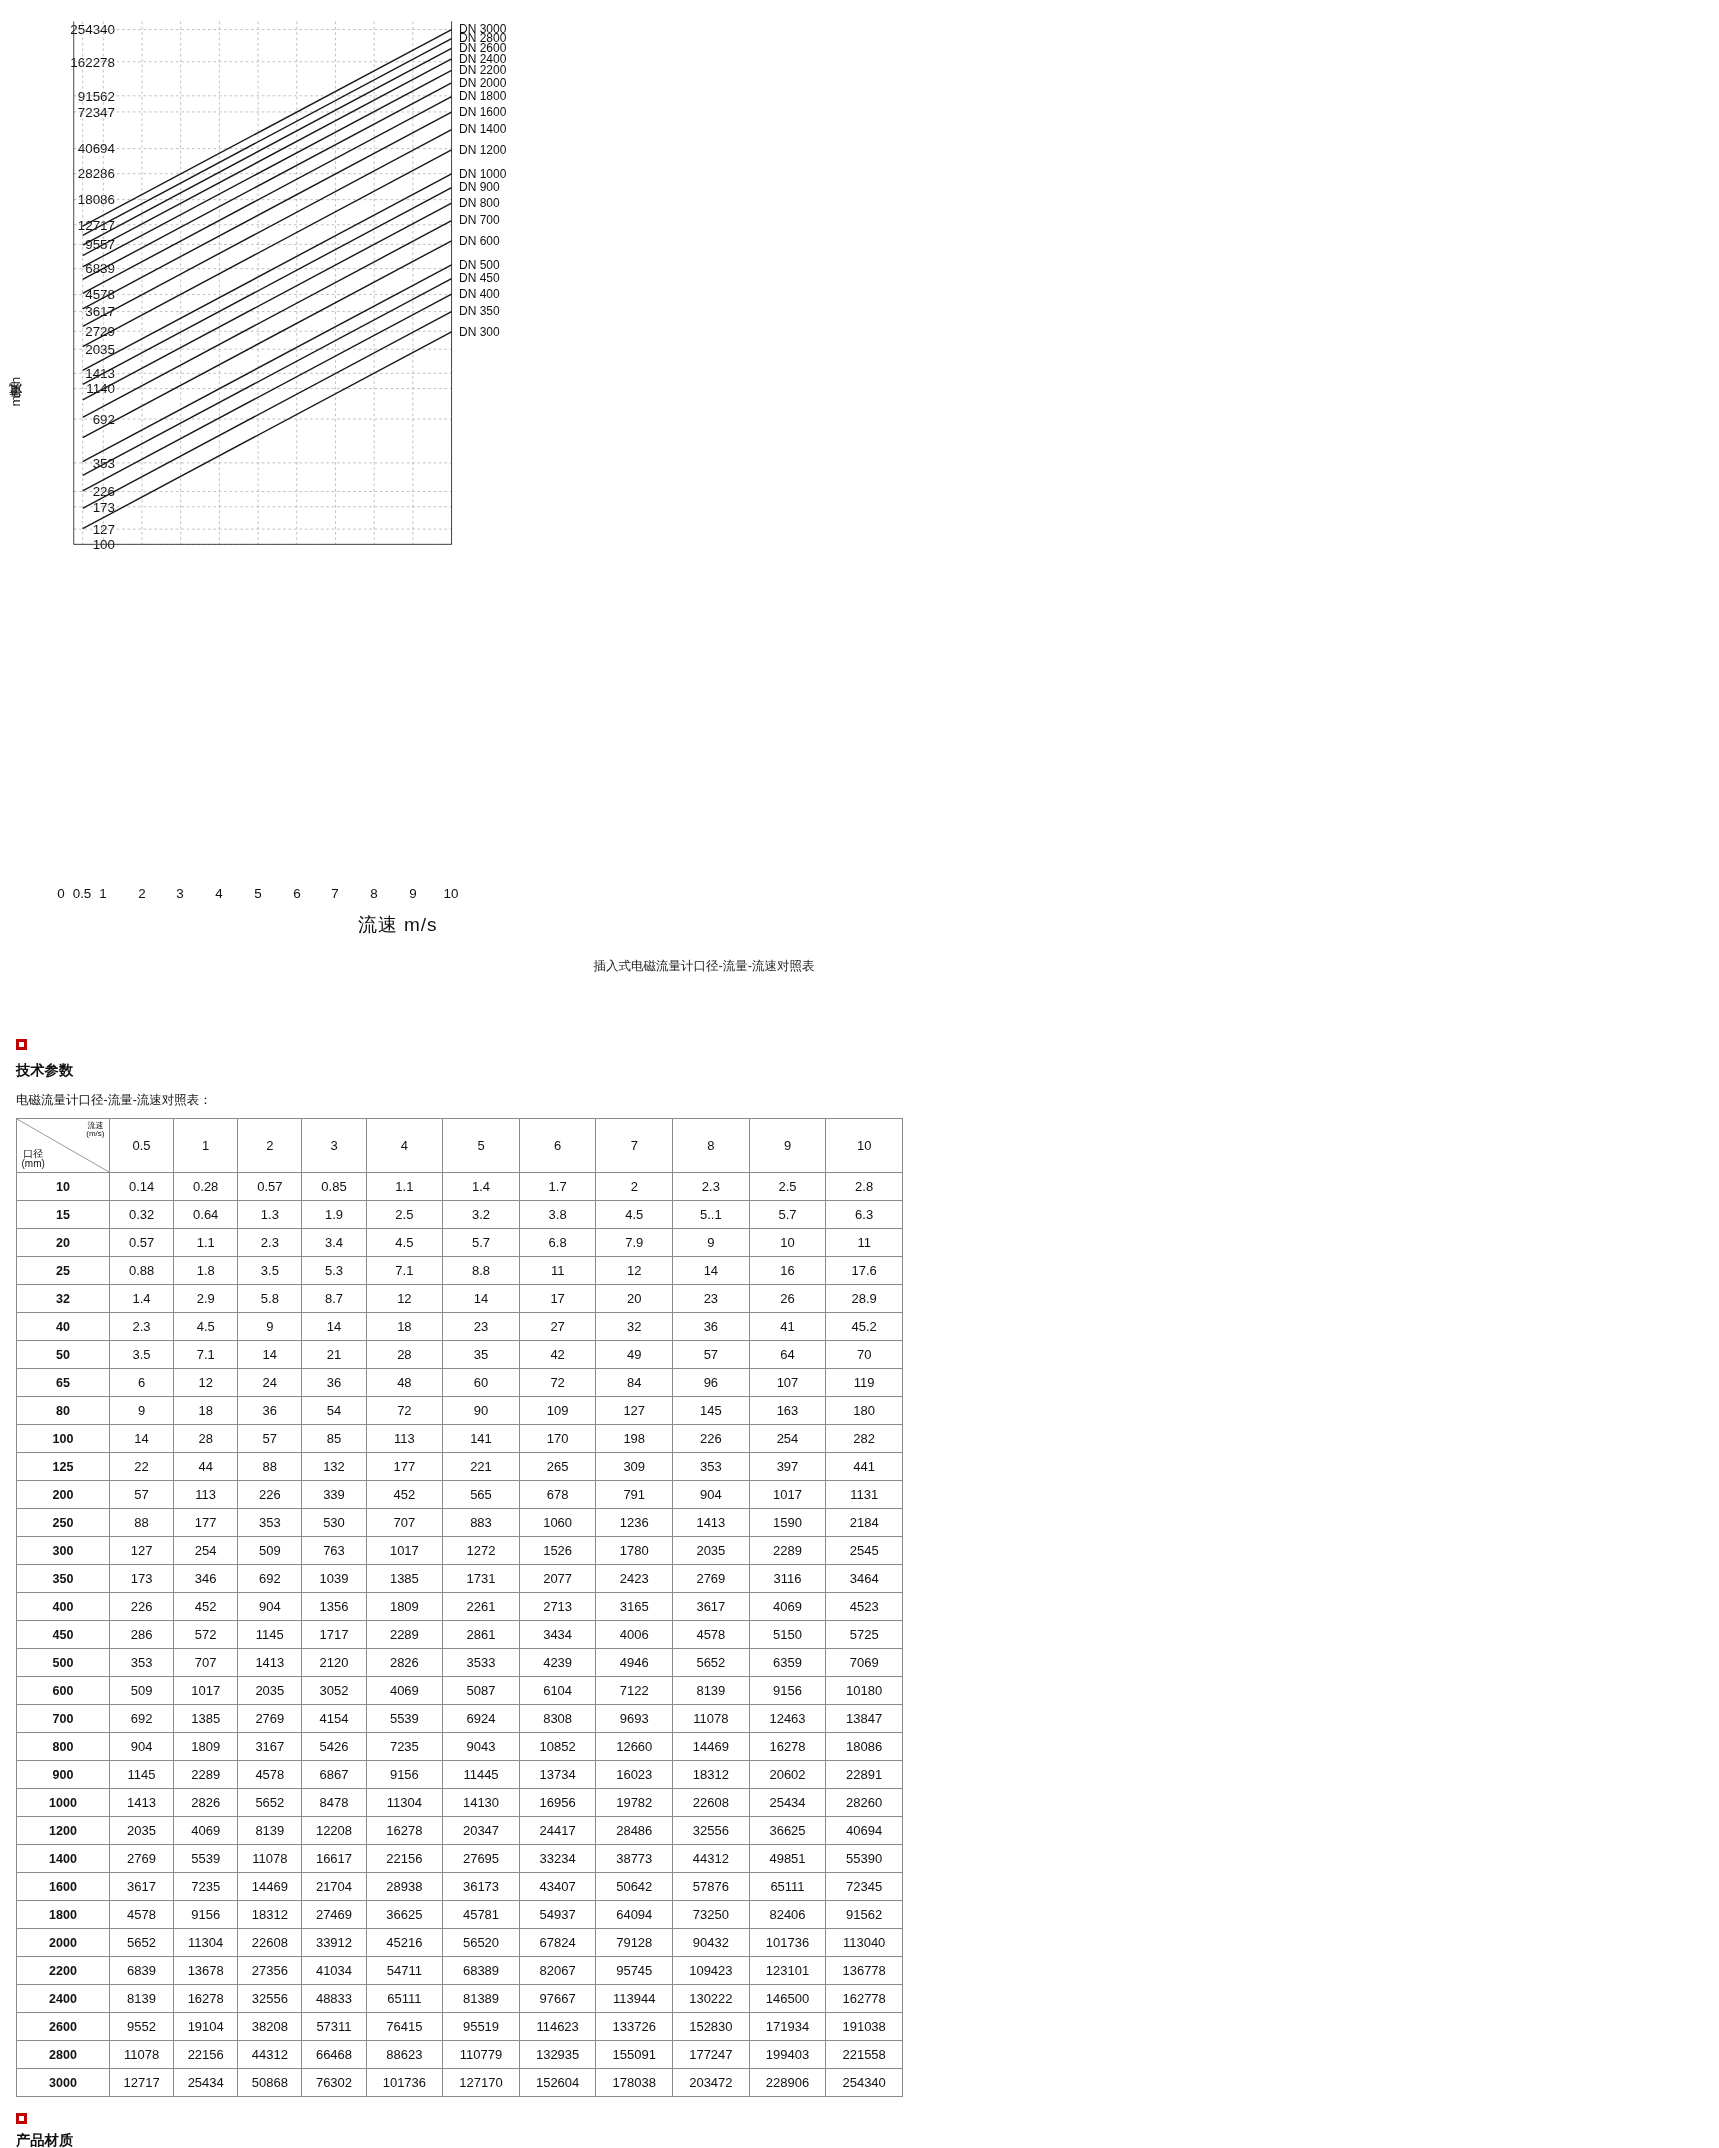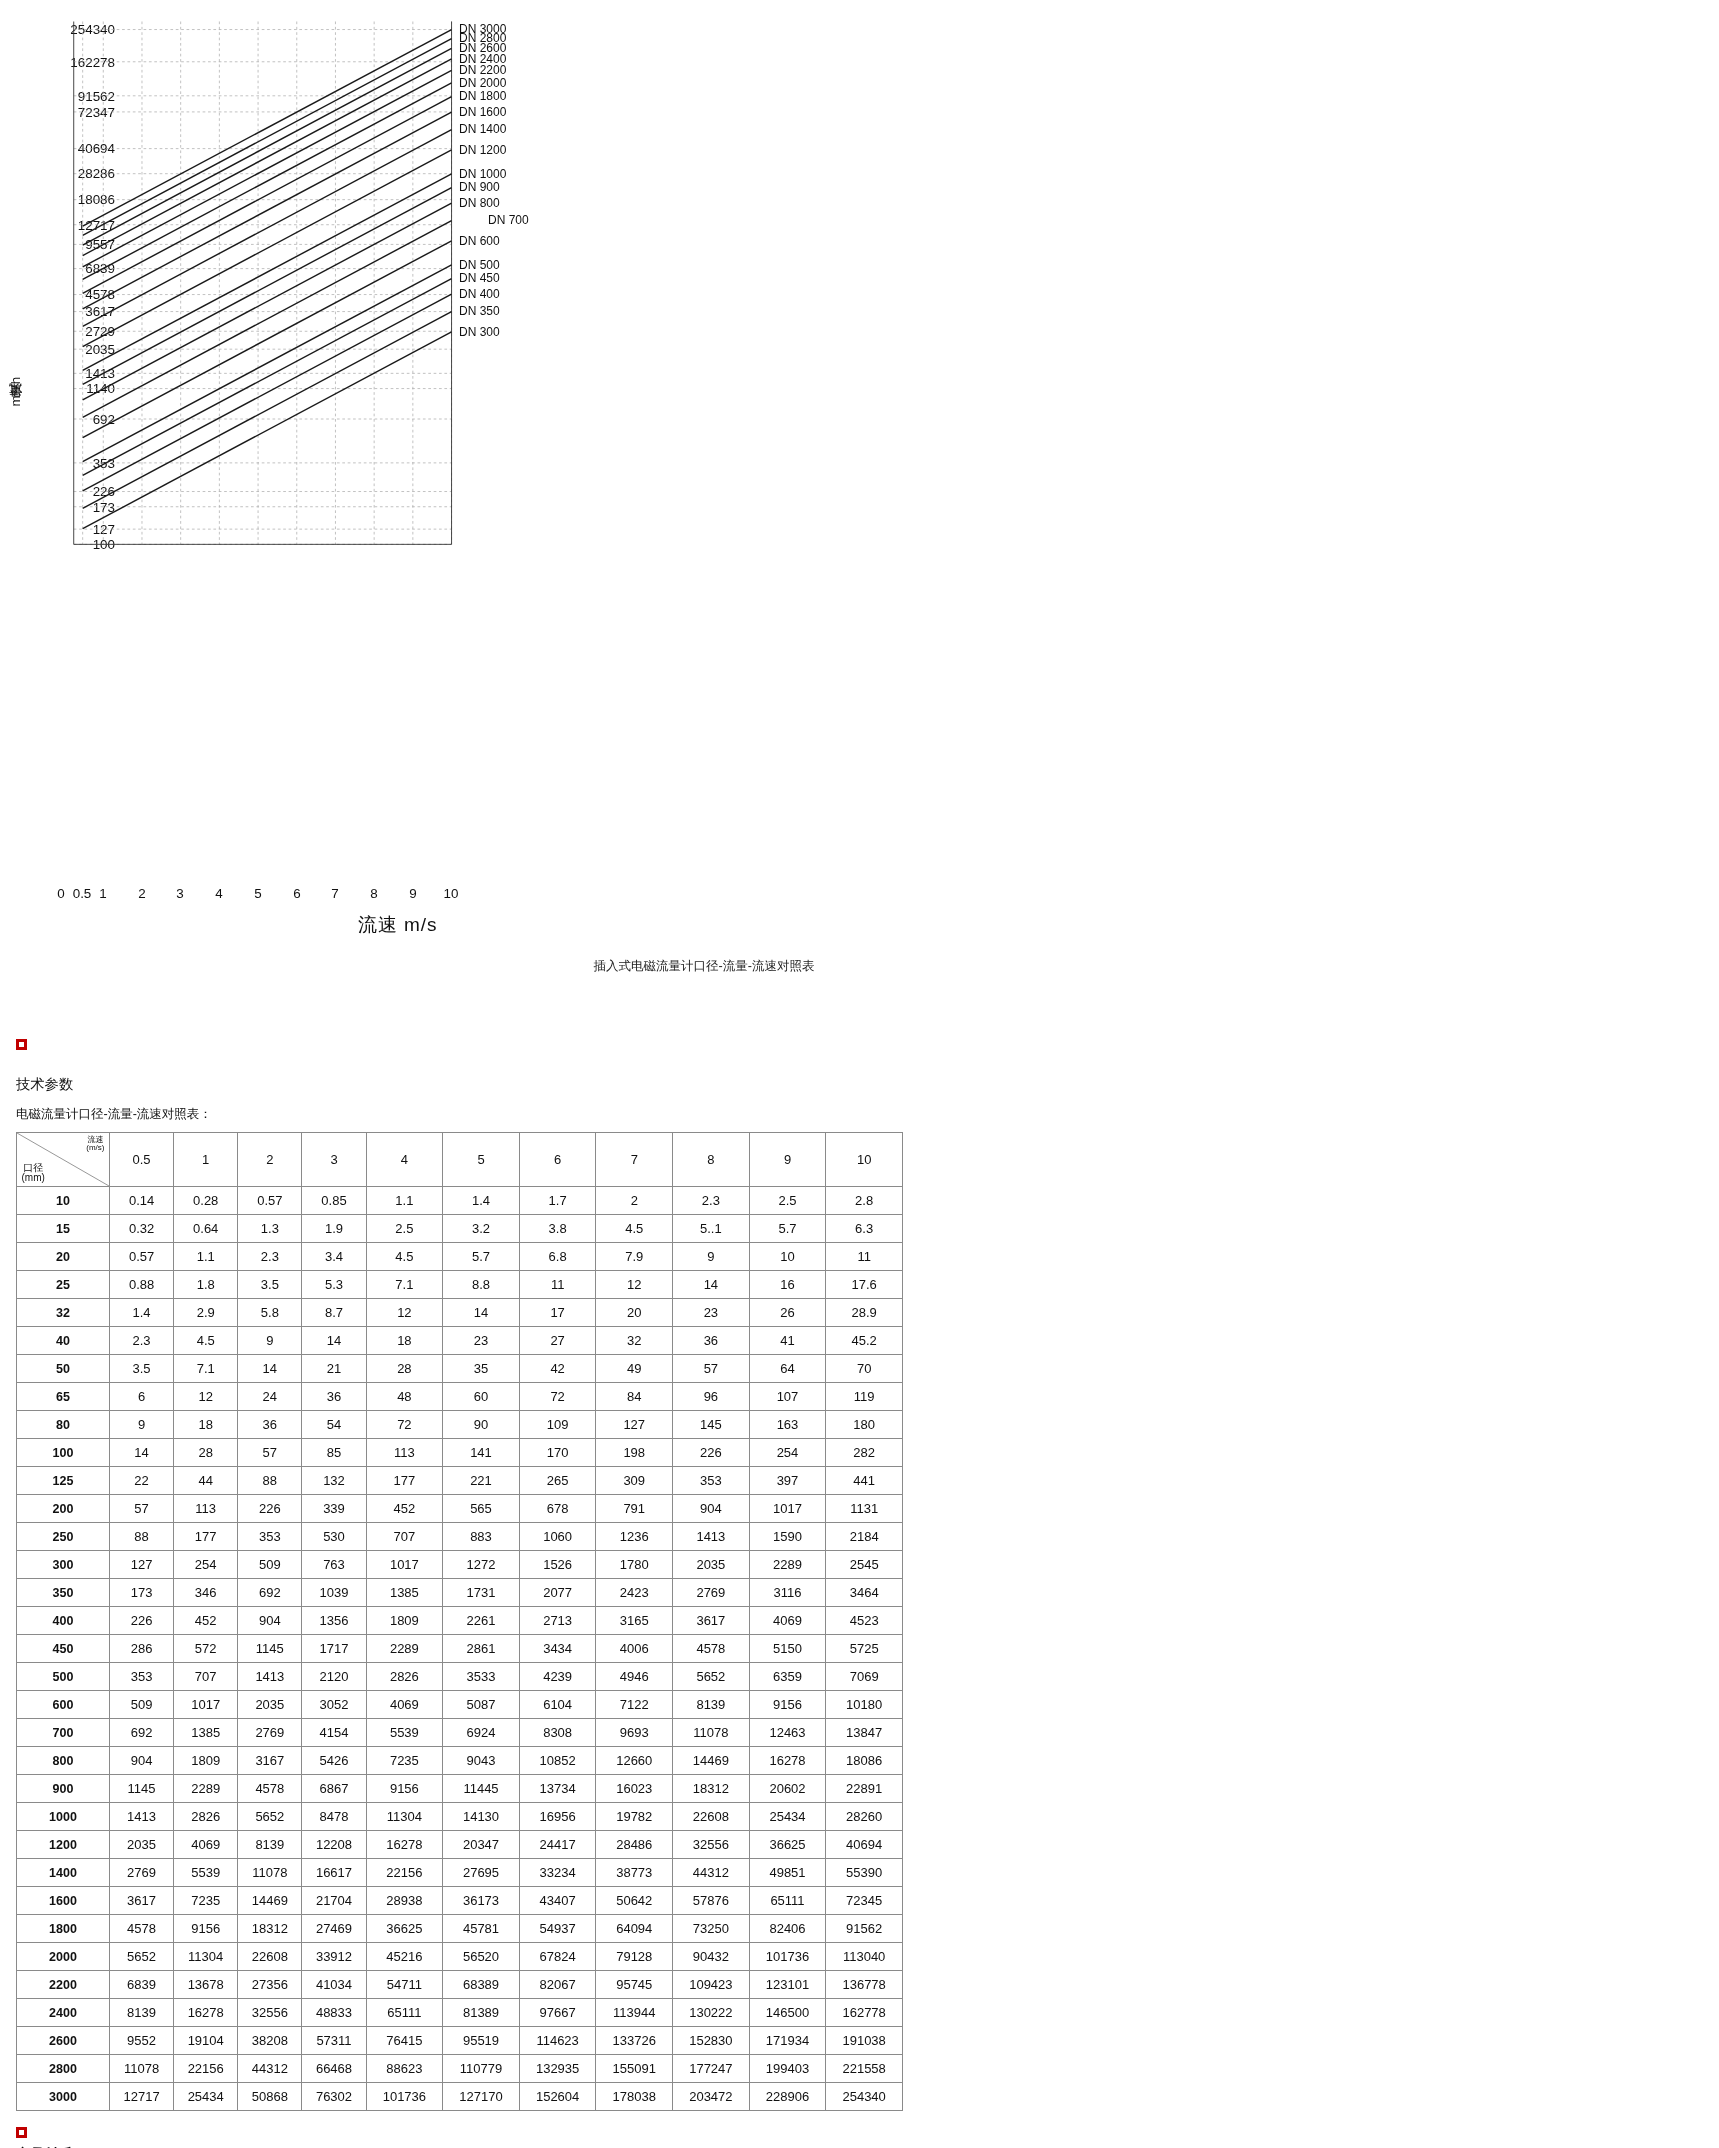--- a/index.html
+++ b/index.html
@@ -89,23 +89,23 @@
     margin-left: 16px;
     position: relative;
   }
   .red-marker::after{
     content:"";
     position:absolute; left:2.7px; top:2.7px;
     width:5.4px; height:5.4px; background:#fff;
   }
   .section-heading {
     margin-left: 16px;
-    margin-top: 25px;
+    margin-top: 11px;
     font-size: 14.3px;
-    font-weight: normal;
+    font-weight: bold;
     color: #111;
   }
   .section-sub {
     margin-left: 16px;
     margin-top: 12.5px;
     font-size: 12.5px;
     color: #111;
   }
 
   table.spec-table {
@@ -208,21 +208,21 @@
         <div class="dn-label" style="left: 459px; top: 53px;">DN 2400</div>
         <div class="dn-label" style="left: 459px; top: 64px;">DN 2200</div>
         <div class="dn-label" style="left: 459px; top: 77px;">DN 2000</div>
         <div class="dn-label" style="left: 459px; top: 90px;">DN 1800</div>
         <div class="dn-label" style="left: 459px; top: 106px;">DN 1600</div>
         <div class="dn-label" style="left: 459px; top: 123px;">DN 1400</div>
         <div class="dn-label" style="left: 459px; top: 144px;">DN 1200</div>
         <div class="dn-label" style="left: 459px; top: 168px;">DN 1000</div>
         <div class="dn-label" style="left: 459px; top: 181px;">DN 900</div>
         <div class="dn-label" style="left: 459px; top: 197px;">DN 800</div>
-        <div class="dn-label" style="left: 459px; top: 214px; margin-left: 29px;">DN 700</div>
+        <div class="dn-label" style="left: 459px; top: 214px;">DN 700</div>
         <div class="dn-label" style="left: 459px; top: 235px;">DN 600</div>
         <div class="dn-label" style="left: 459px; top: 259px;">DN 500</div>
         <div class="dn-label" style="left: 459px; top: 272px;">DN 450</div>
         <div class="dn-label" style="left: 459px; top: 288px;">DN 400</div>
         <div class="dn-label" style="left: 459px; top: 305px;">DN 350</div>
         <div class="dn-label" style="left: 459px; top: 326px;">DN 300</div>
       </div>
 
     <div class="x-axis-title">流速  m/s</div>
 

